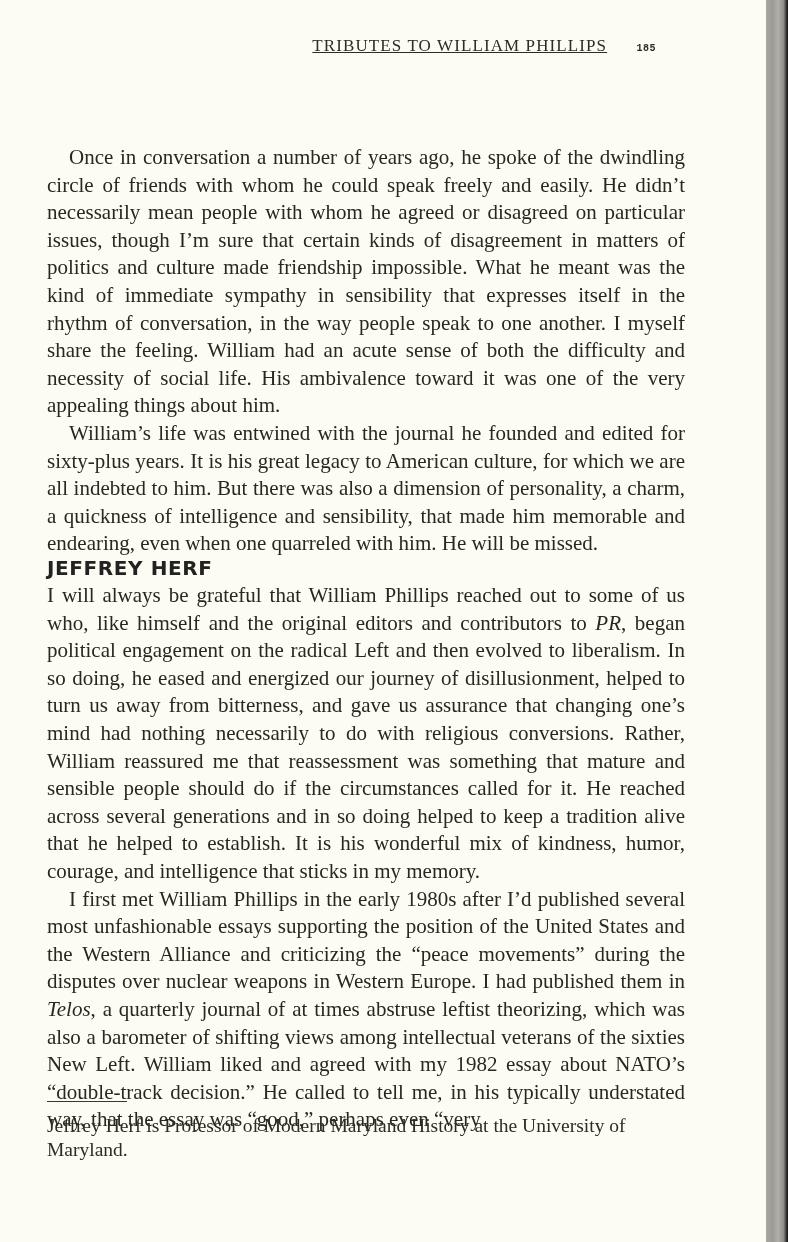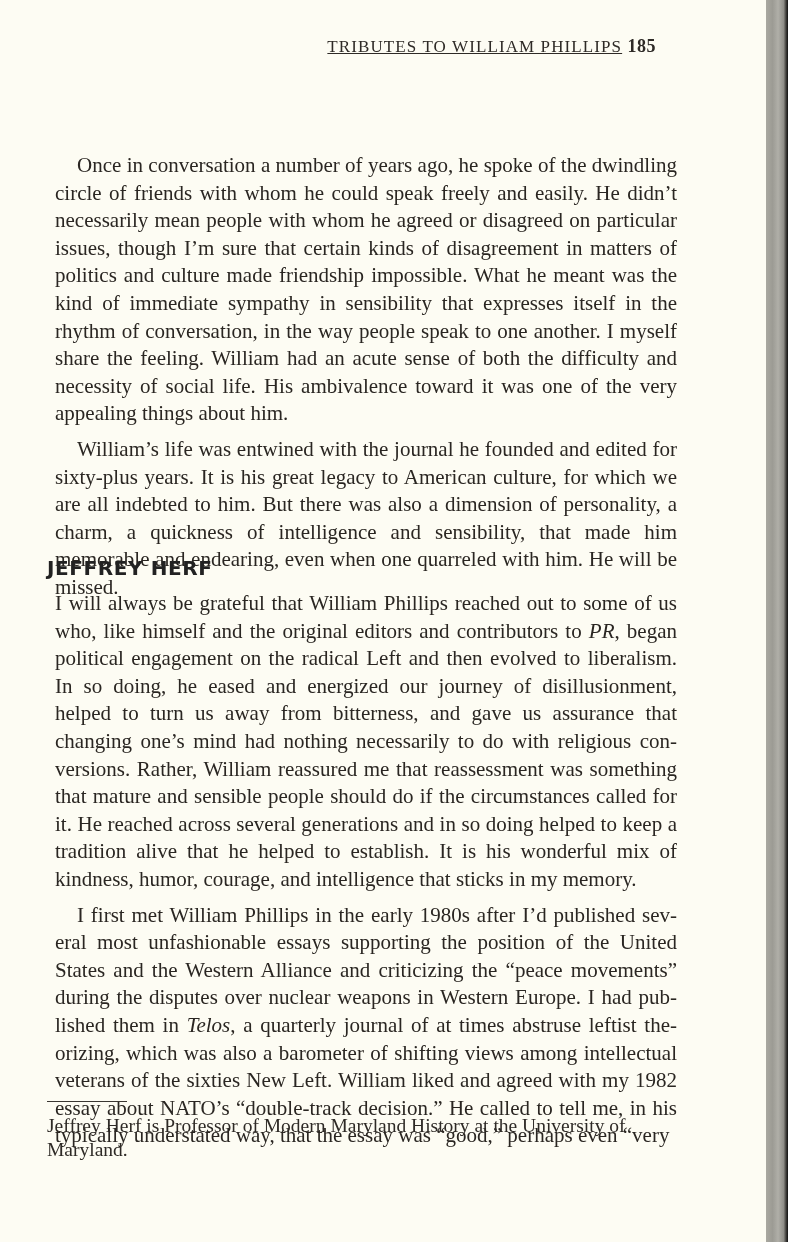--- a/index.html
+++ b/index.html
@@ -14,29 +14,29 @@
     position: absolute; top: 0; right: 0; width: 22px; height: 1242px;
     background: linear-gradient(90deg, #a9a8a0 0%, #9c9b94 30%, #b0afa8 55%, #8f8e88 80%, #3a3936 92%, #111 100%);
   }
   .running-head {
     position: absolute; top: 36px; right: 132px;
     font-size: 17px; letter-spacing: 1.1px; color: #2e2a26;
     white-space: nowrap;
   }
   .running-head .title { font-family: "Liberation Serif", serif; text-decoration: underline; }
   .running-head .folio {
-    font-family: Liberation Serif, serif; font-weight: bold; font-size: 18px;
-    margin-left: 0; letter-spacing: 0.5px;
+    font-family: Liberation Mono, monospace; font-weight: bold; font-size: 10px;
+    margin-left: 24px; letter-spacing: 0.5px;
   }
   .text-block {
     position: absolute; left: 47px; width: 638px;
     font-size: 21px; line-height: 27.6px;
     text-align: justify; hyphens: manual;
   }
-  .text-block p { margin: 8px; text-indent: 22px; }
+  .text-block p { margin: 0; text-indent: 22px; }
   .text-block p.noindent { text-indent: 0; }
   #block1 { top: 144px; }
   .section-heading {
     position: absolute; left: 47px; top: 556px;
     font-family: "DejaVu Sans", sans-serif; font-weight: bold;
     font-size: 20px; letter-spacing: 0.6px; color: #222;
   }
   #block2 { top: 582px; }
   .footnote-rule {
     position: absolute; left: 47px; top: 1101px; width: 80px; height: 1px; background: #3a3632;

